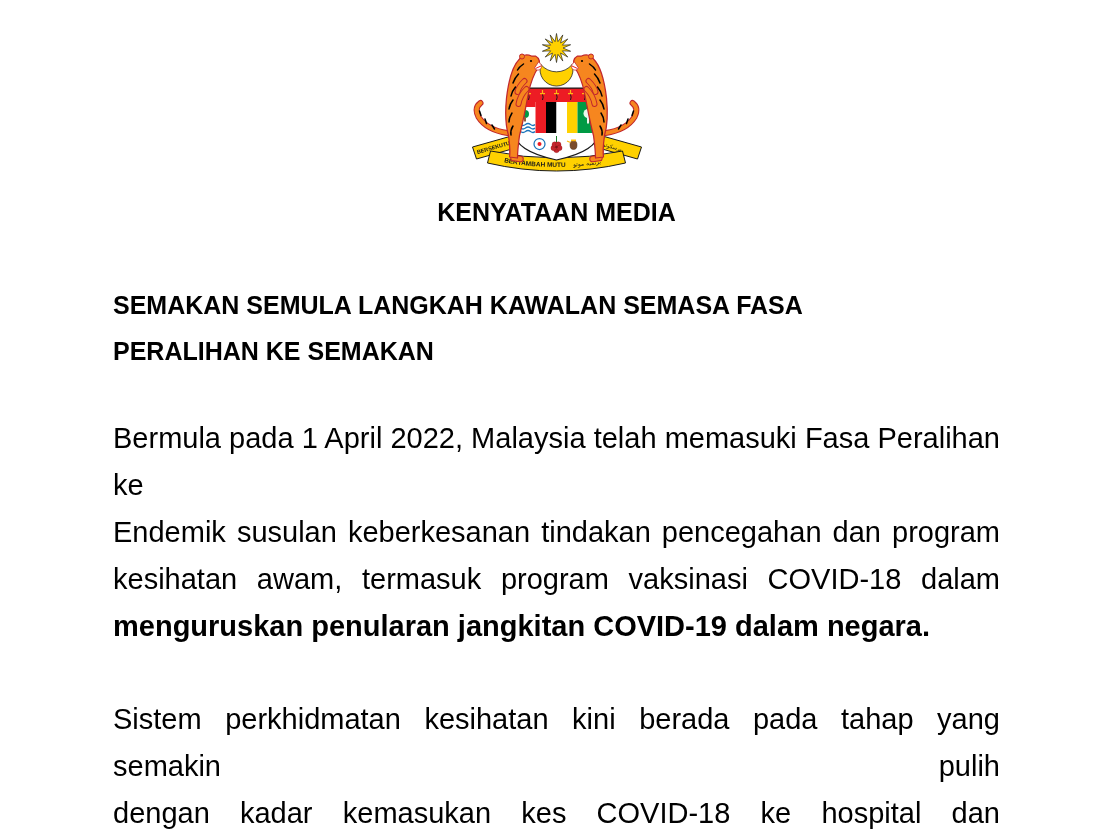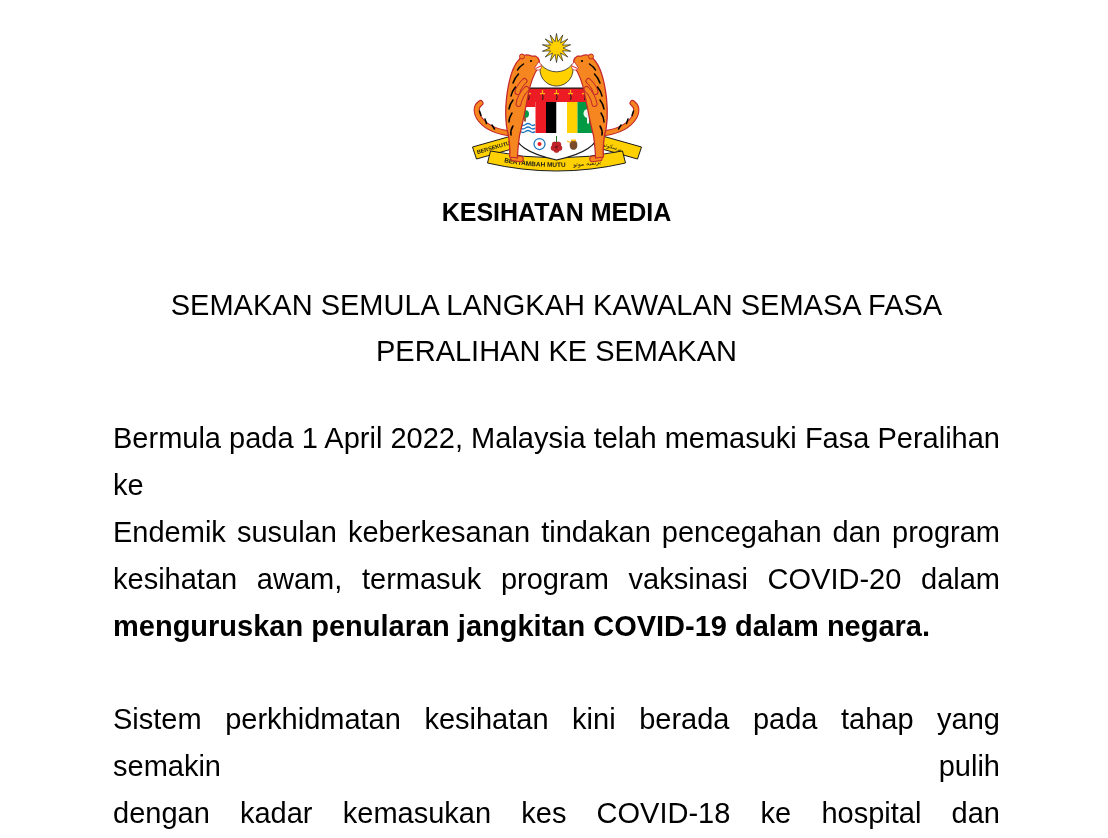--- a/index.html
+++ b/index.html
@@ -25,24 +25,23 @@
   }
   .doc-header {
     margin-top: 7px;
     font-size: 25px;
     font-weight: 700;
     line-height: 49px;
     text-align: center;
   }
   .doc-title {
     margin-top: 45px;
-    font-size: 29px;
-    font-weight: 400;
+    font-size: 25px;
+    font-weight: 700;
     line-height: 46px;
-    text-align: center;
   }
   .paragraph {
     font-size: 29px;
     line-height: 47px;
   }
   .paragraph.p1 { margin-top: 41px; }
   .paragraph.p2 { margin-top: 46px; }
   .line {
     text-align: justify;
   }
@@ -176,32 +175,32 @@
       <rect x="203" y="213" width="10" height="3.5" fill="#FDB913"></rect>
       <path d="M202,219 l-7,-3" stroke="#FDB913" stroke-width="2.5" fill="none"></path>
     </g>
     <path d="M90,110 H258 V198 Q258,236 174,254 Q90,236 90,198 Z" fill="none" stroke="#1a1a1a" stroke-width="2.5"></path>
 
     <use href="#tigerR"></use>
     <use href="#tigerR" transform="translate(348,0) scale(-1,1)"></use>
   </svg>
 
   <div class="doc-header">
-    <div>KESIHATAN MEDIA</div>
+    <div>KENYATAAN MEDIA</div>
   </div>
 
   <div class="doc-title">
     <div>SEMAKAN SEMULA LANGKAH KAWALAN SEMASA FASA</div>
     <div>PERALIHAN KE SEMAKAN</div>
   </div>
 
   <div class="paragraph p1">
       <div class="line just">Bermula pada 1 April 2022, Malaysia telah memasuki Fasa Peralihan ke</div>
       <div class="line just">Endemik susulan keberkesanan tindakan pencegahan dan program</div>
-      <div class="line just">kesihatan awam, termasuk program vaksinasi COVID-20 dalam</div>
+      <div class="line just">kesihatan awam, termasuk program vaksinasi COVID-18 dalam</div>
       <div class="line last">menguruskan penularan jangkitan COVID-19 dalam negara.</div>
     </div>
   <div class="paragraph p2">
       <div class="line just">Sistem perkhidmatan kesihatan kini berada pada tahap yang semakin pulih</div>
       <div class="line just">dengan kadar kemasukan kes COVID-18 ke hospital dan penggunaan wad</div>
     </div>
 
 </div>
 
 </body></html>

